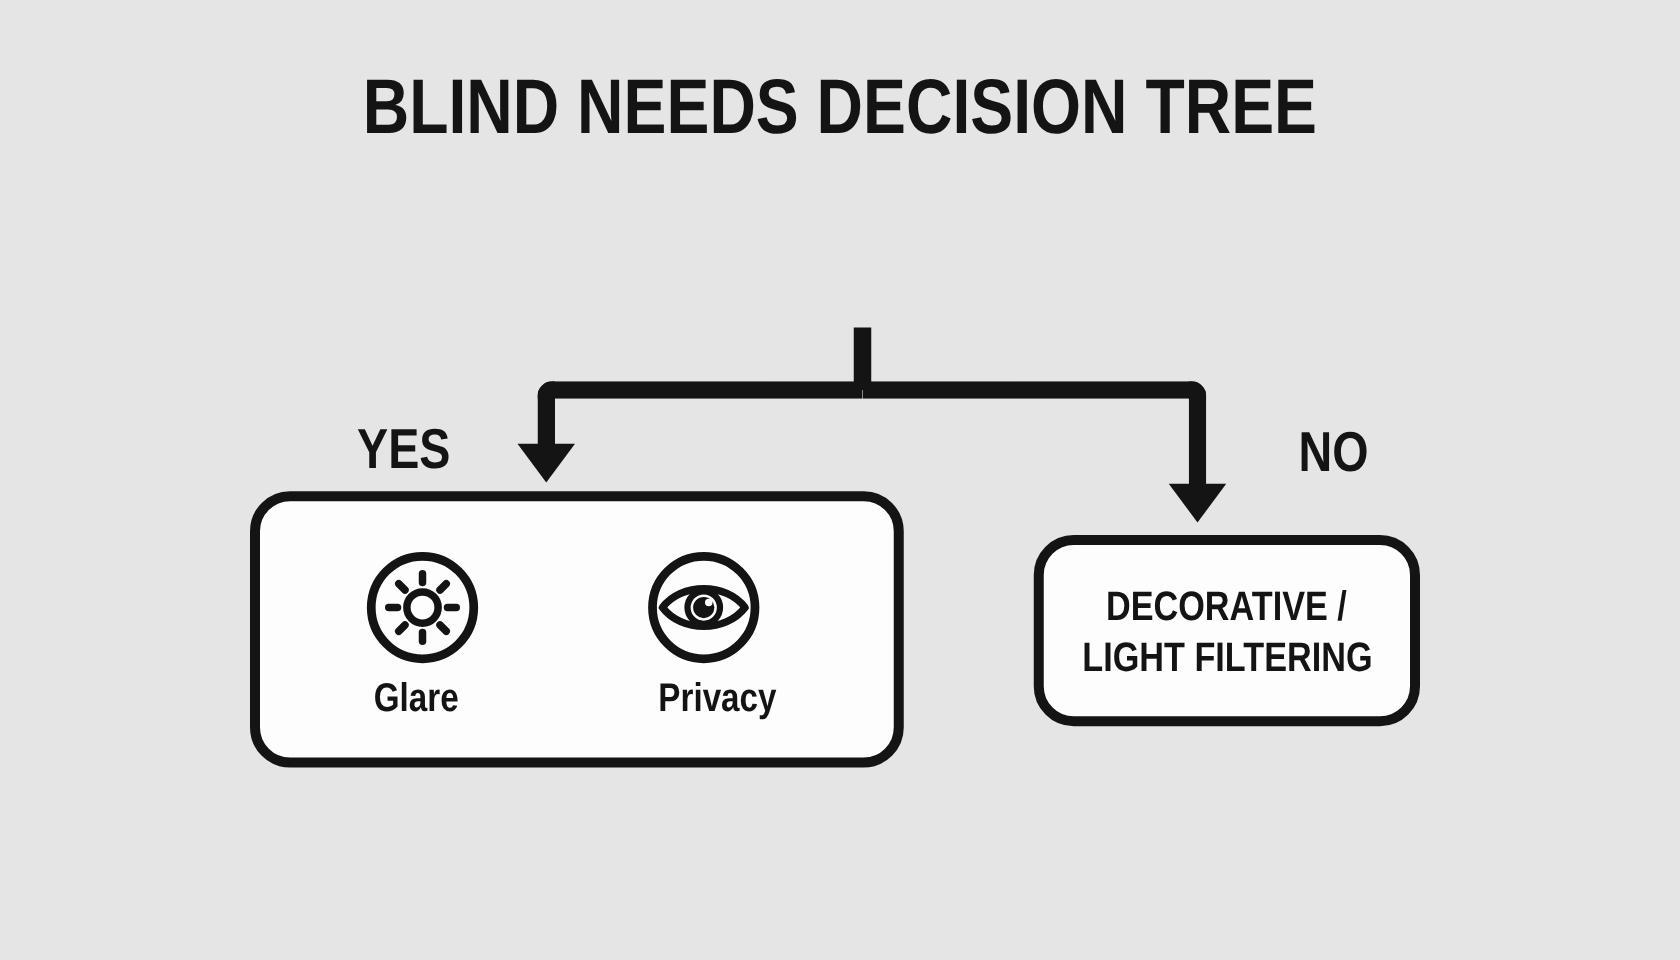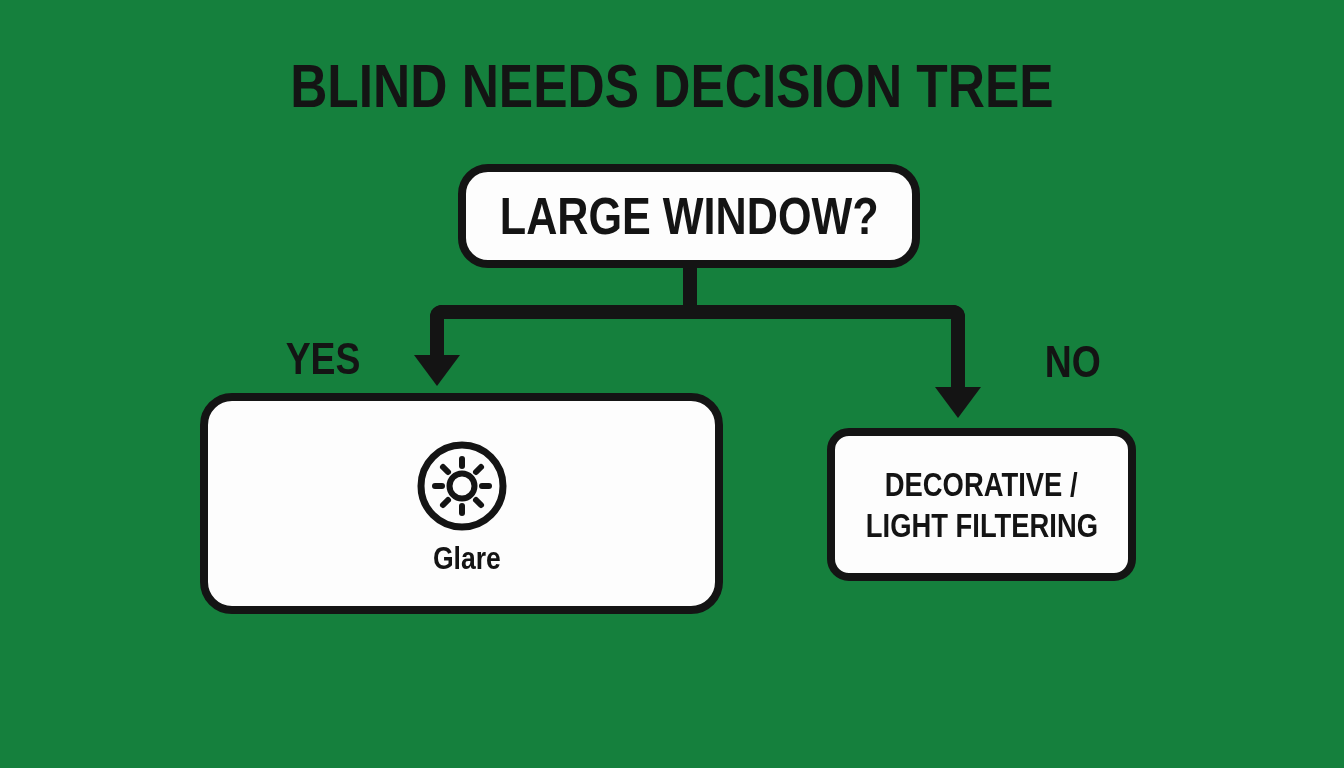--- a/index.html
+++ b/index.html
@@ -1,19 +1,19 @@
 <!DOCTYPE html>
 <html><head>
 <meta charset="utf-8">
 <style>
   html,body{margin:0;padding:0;background:#ffffff;}
   .canvas{
     position:relative;
     width:1344px;height:768px;
-    background:#15803d;
+    background:#e5e5e5;
     overflow:hidden;
     font-family:"Liberation Sans", sans-serif;
     color:#141414;
   }
   .cond{display:inline-block;transform:scaleX(0.83);transform-origin:center center;white-space:nowrap;}
   .title{
     position:absolute;left:0;top:50px;width:100%;
     text-align:center;
     font-size:62px;font-weight:bold;letter-spacing:0px;
   }
@@ -47,52 +47,49 @@
     border-right:23px solid transparent;
     border-top:31px solid #141414;
   }
   .arrowhead.yes{left:414px;top:355px;}
   .arrowhead.no{left:935px;top:387px;}
   .branch-label{
     position:absolute;
     font-size:45px;font-weight:bold;
   }
   .branch-label.yes{left:278px;top:333px;width:120px;text-align:left;}
-  .branch-label.no{left:980px;top:336px;width:120px;text-align:center;margin-left:33px;}
+  .branch-label.no{left:980px;top:336px;width:120px;text-align:right;}
   .yes-node{
     left:200px;top:393px;width:523px;height:221px;
     border-radius:32px;
     justify-content:space-around;
     padding:10px 18px 0 18px;
   }
   .need{
-    display:flex;flex-direction:column;align-items:flex-end;gap:8px;
+    display:flex;flex-direction:column;align-items:flex-start;gap:8px;
   }
   .need svg{display:block;}
   .need-label{font-size:32px;font-weight:bold;}
   .no-node{
     left:827px;top:428px;width:309px;height:153px;
-    border-radius:22px;
+    border-radius:32px;
     flex-direction:column;
     font-size:33px;font-weight:bold;line-height:41px;
   }
   .stroke{fill:none;stroke:#141414;}
 </style>
 </head>
 <body>
 
 <div class="canvas">
 
   <div class="title">
     <span class="cond">BLIND NEEDS DECISION TREE</span>
   </div>
 
-  <div class="node root-node">
-    <span class="cond">LARGE WINDOW?</span>
-  </div>
 
   <div class="stem"></div>
   <div class="elbow-left"></div>
   <div class="elbow-right"></div>
   <div class="arrowhead yes"></div>
   <div class="arrowhead no"></div>
 
   <div class="branch-label yes">
     <span class="cond">YES</span>
   </div>
@@ -113,20 +110,30 @@
           <line x1="66" y1="46" x2="73" y2="46"></line>
           <line x1="27" y1="27" x2="32" y2="32"></line>
           <line x1="60" y1="60" x2="65" y2="65"></line>
           <line x1="65" y1="27" x2="60" y2="32"></line>
           <line x1="32" y1="60" x2="27" y2="65"></line>
         </g>
       </svg>
       <span class="need-label"><span class="cond">Glare</span></span>
     </div>
 
+    <div class="need">
+      <svg width="92" height="92" viewBox="0 0 92 92">
+        <circle class="stroke" cx="46" cy="46" r="41" stroke-width="7"></circle>
+        <path class="stroke" d="M13 46 C 28 26, 64 26, 79 46 C 64 66, 28 66, 13 46 Z" stroke-width="6" stroke-linejoin="round"></path>
+        <circle class="stroke" cx="46" cy="46" r="13" stroke-width="5"></circle>
+        <circle cx="46" cy="46" r="8.5" fill="#141414"></circle>
+        <circle cx="50" cy="42" r="3" fill="#fdfdfd"></circle>
+      </svg>
+      <span class="need-label"><span class="cond">Privacy</span></span>
+    </div>
 
 
   </div>
 
   <div class="node no-node">
     <span class="cond">DECORATIVE /</span>
     <span class="cond">LIGHT FILTERING</span>
   </div>
 
 </div>

